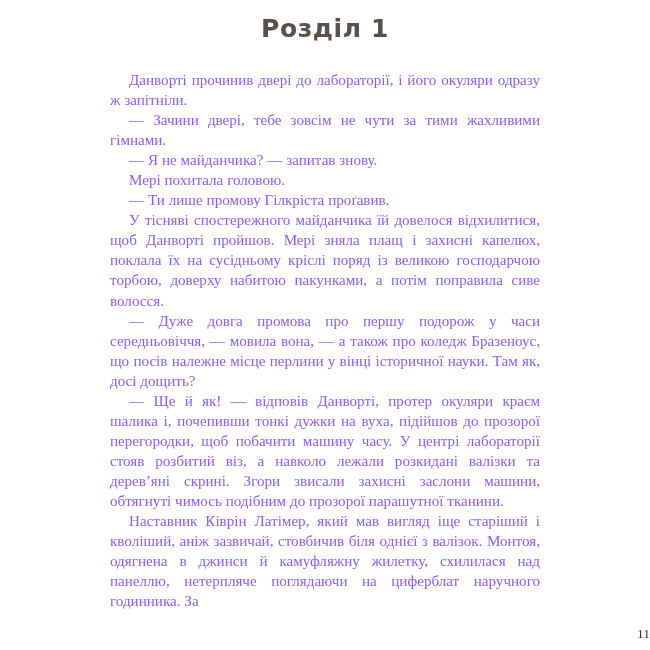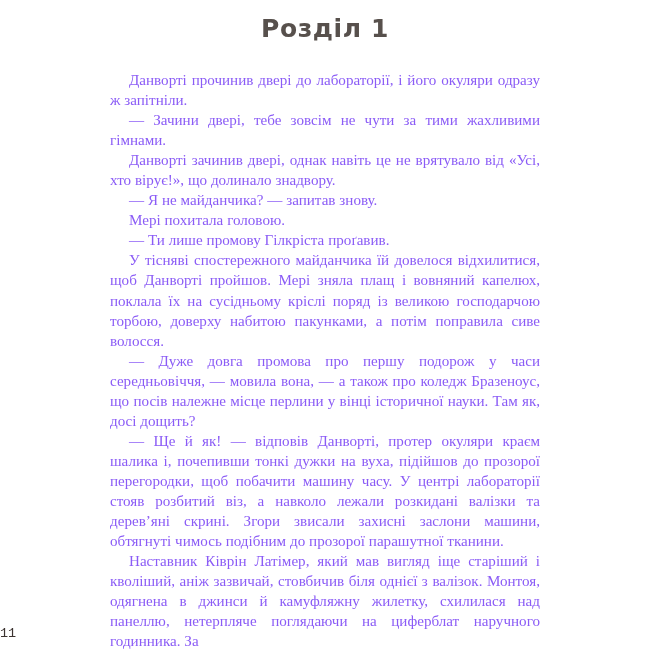--- a/index.html
+++ b/index.html
@@ -53,42 +53,41 @@
     text-indent: 19px;
     hyphens: manual;
     word-spacing: 0.1px;
   }
 
   .page-number {
     position: absolute;
     left: 0;
     right: 0;
     top: 626px;
-    text-align: left;
+    text-align: right;
     font-size: 13.5px;
     line-height: 16px;
     color: #3c3330;
-    font-family: Liberation Mono, monospace;
+    font-family: Liberation Serif, serif;
   }
 </style>
 </head>
 <body>
 
 <div class="page">
 
   <h1 class="chapter-title">Розділ 1</h1>
 
   <div class="text-column">
     <p class="para">Данворті прочинив двері до лабораторії, і його окуляри одразу ж запітніли.</p>
     <p class="para">— Зачини двері, тебе зовсім не чути за тими жахливими гімнами.</p>
-    <p class="para">Данворті зачинив двері, однак навіть це не врятувало від «Усі, хто вірує!», що долинало знадвору.</p>
     <p class="para">— Я не майданчика? — запитав знову.</p>
     <p class="para">Мері похитала головою.</p>
     <p class="para">— Ти лише промову Гілкріста проґавив.</p>
-    <p class="para">У тісняві спостережного майданчика їй довелося відхилитися, щоб Данворті пройшов. Мері зняла плащ і вовняний капелюх, поклала їх на сусідньому кріслі поряд із великою господарчою торбою, доверху набитою пакунками, а потім поправила сиве волосся.</p>
+    <p class="para">У тісняві спостережного майданчика їй довелося відхилитися, щоб Данворті пройшов. Мері зняла плащ і захисні капелюх, поклала їх на сусідньому кріслі поряд із великою господарчою торбою, доверху набитою пакунками, а потім поправила сиве волосся.</p>
     <p class="para">— Дуже довга промова про першу подорож у часи середньовіччя, — мовила вона, — а також про коледж Бразеноус, що посів належне місце перлини у вінці історичної науки. Там як, досі дощить?</p>
     <p class="para">— Ще й як! — відповів Данворті, протер окуляри краєм шалика і, почепивши тонкі дужки на вуха, підійшов до прозорої перегородки, щоб побачити машину часу. У центрі лабораторії стояв розбитий віз, а навколо лежали розкидані валізки та дерев’яні скрині. Згори звисали захисні заслони машини, обтягнуті чимось подібним до прозорої парашутної тканини.</p>
     <p class="para">Наставник Ківрін Латімер, який мав вигляд іще старіший і кволіший, аніж зазвичай, стовбичив біля однієї з валізок. Монтоя, одягнена в джинси й камуфляжну жилетку, схилилася над панеллю, нетерпляче поглядаючи на циферблат наручного годинника. За</p>
   </div>
 
   <div class="page-number">11</div>
 
 </div>
 
 </body></html>

